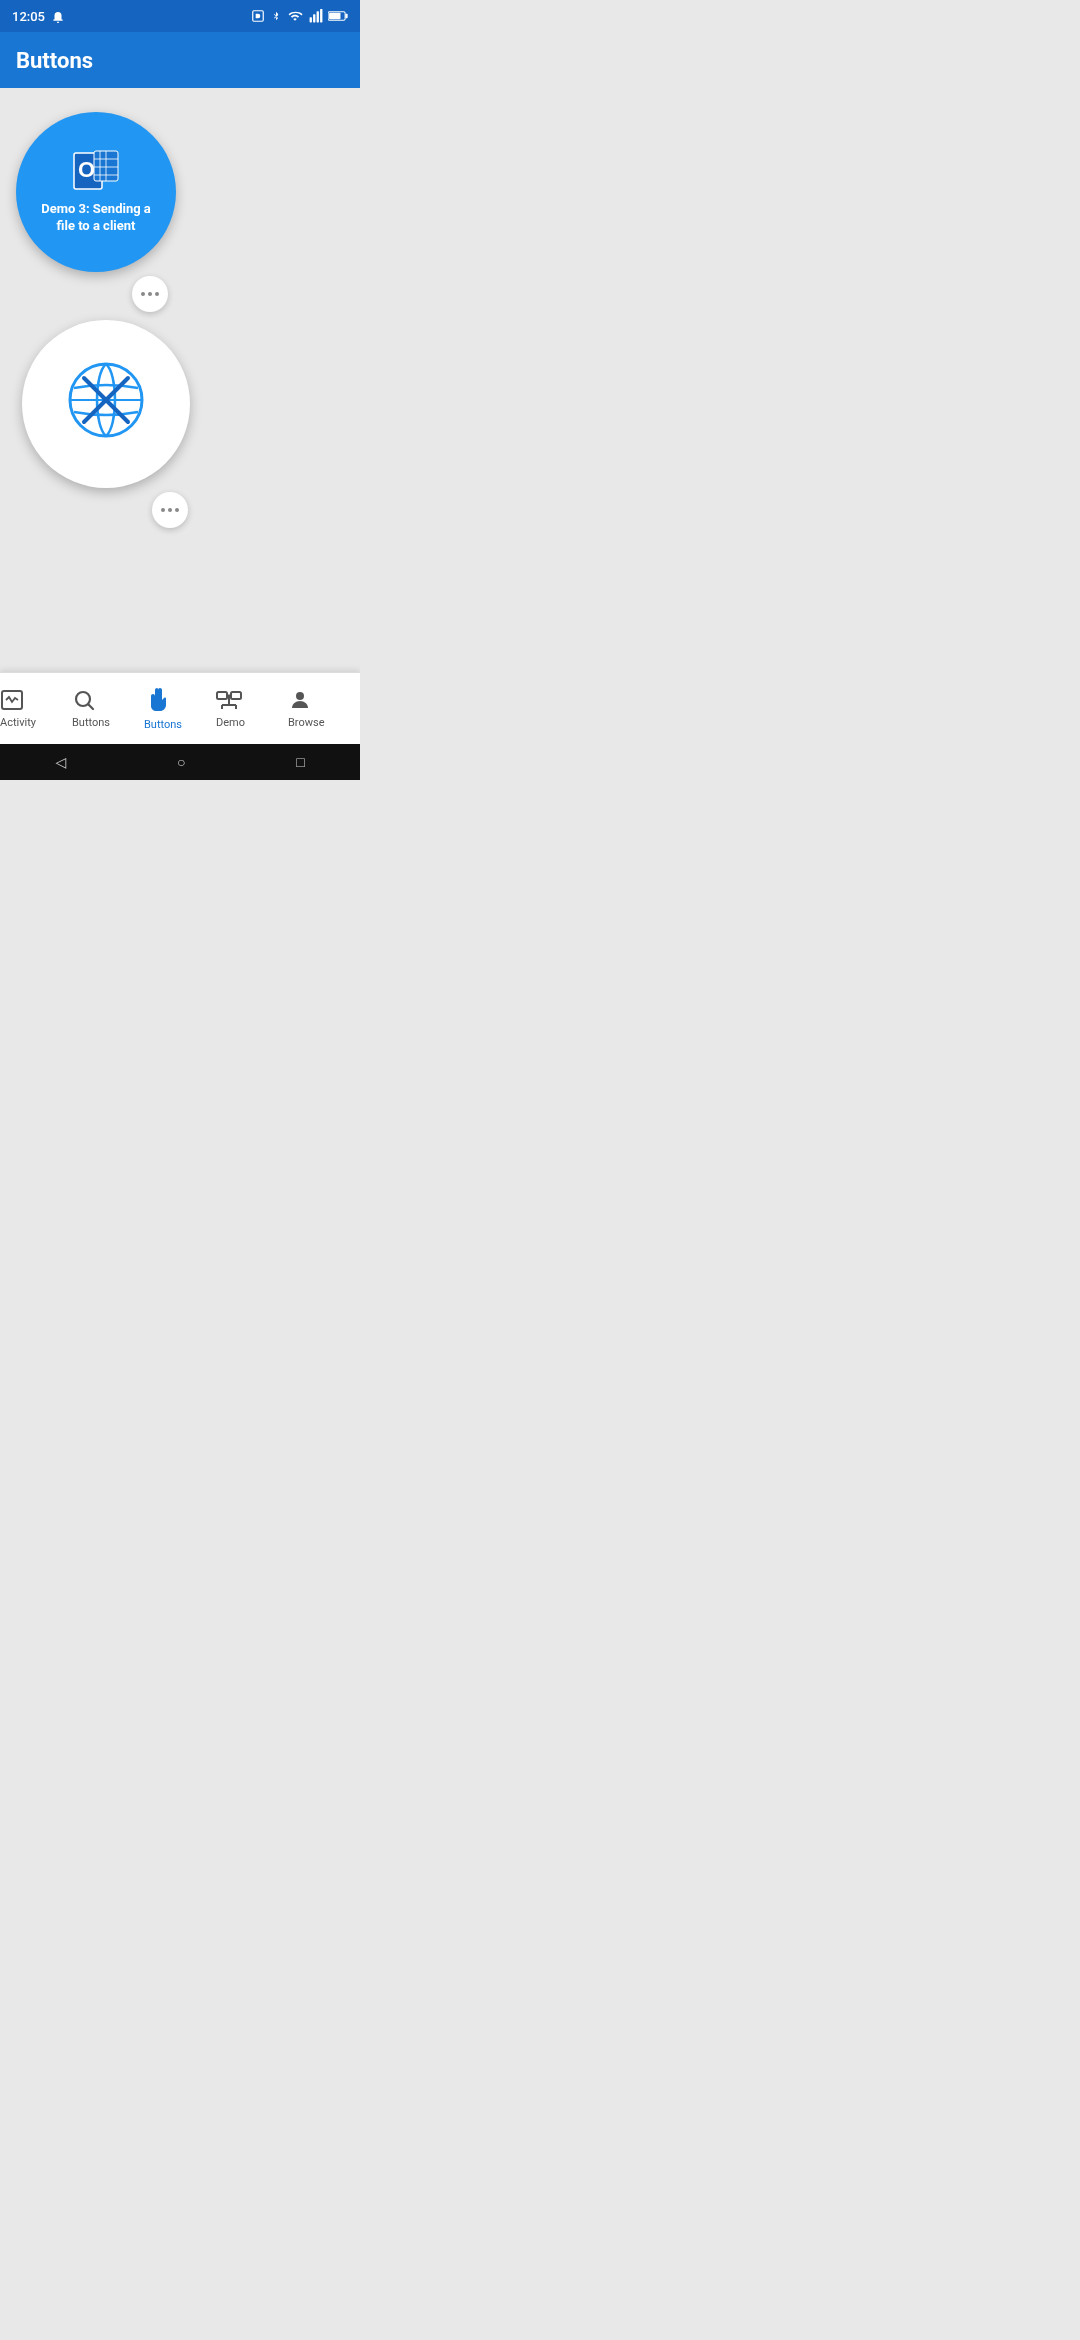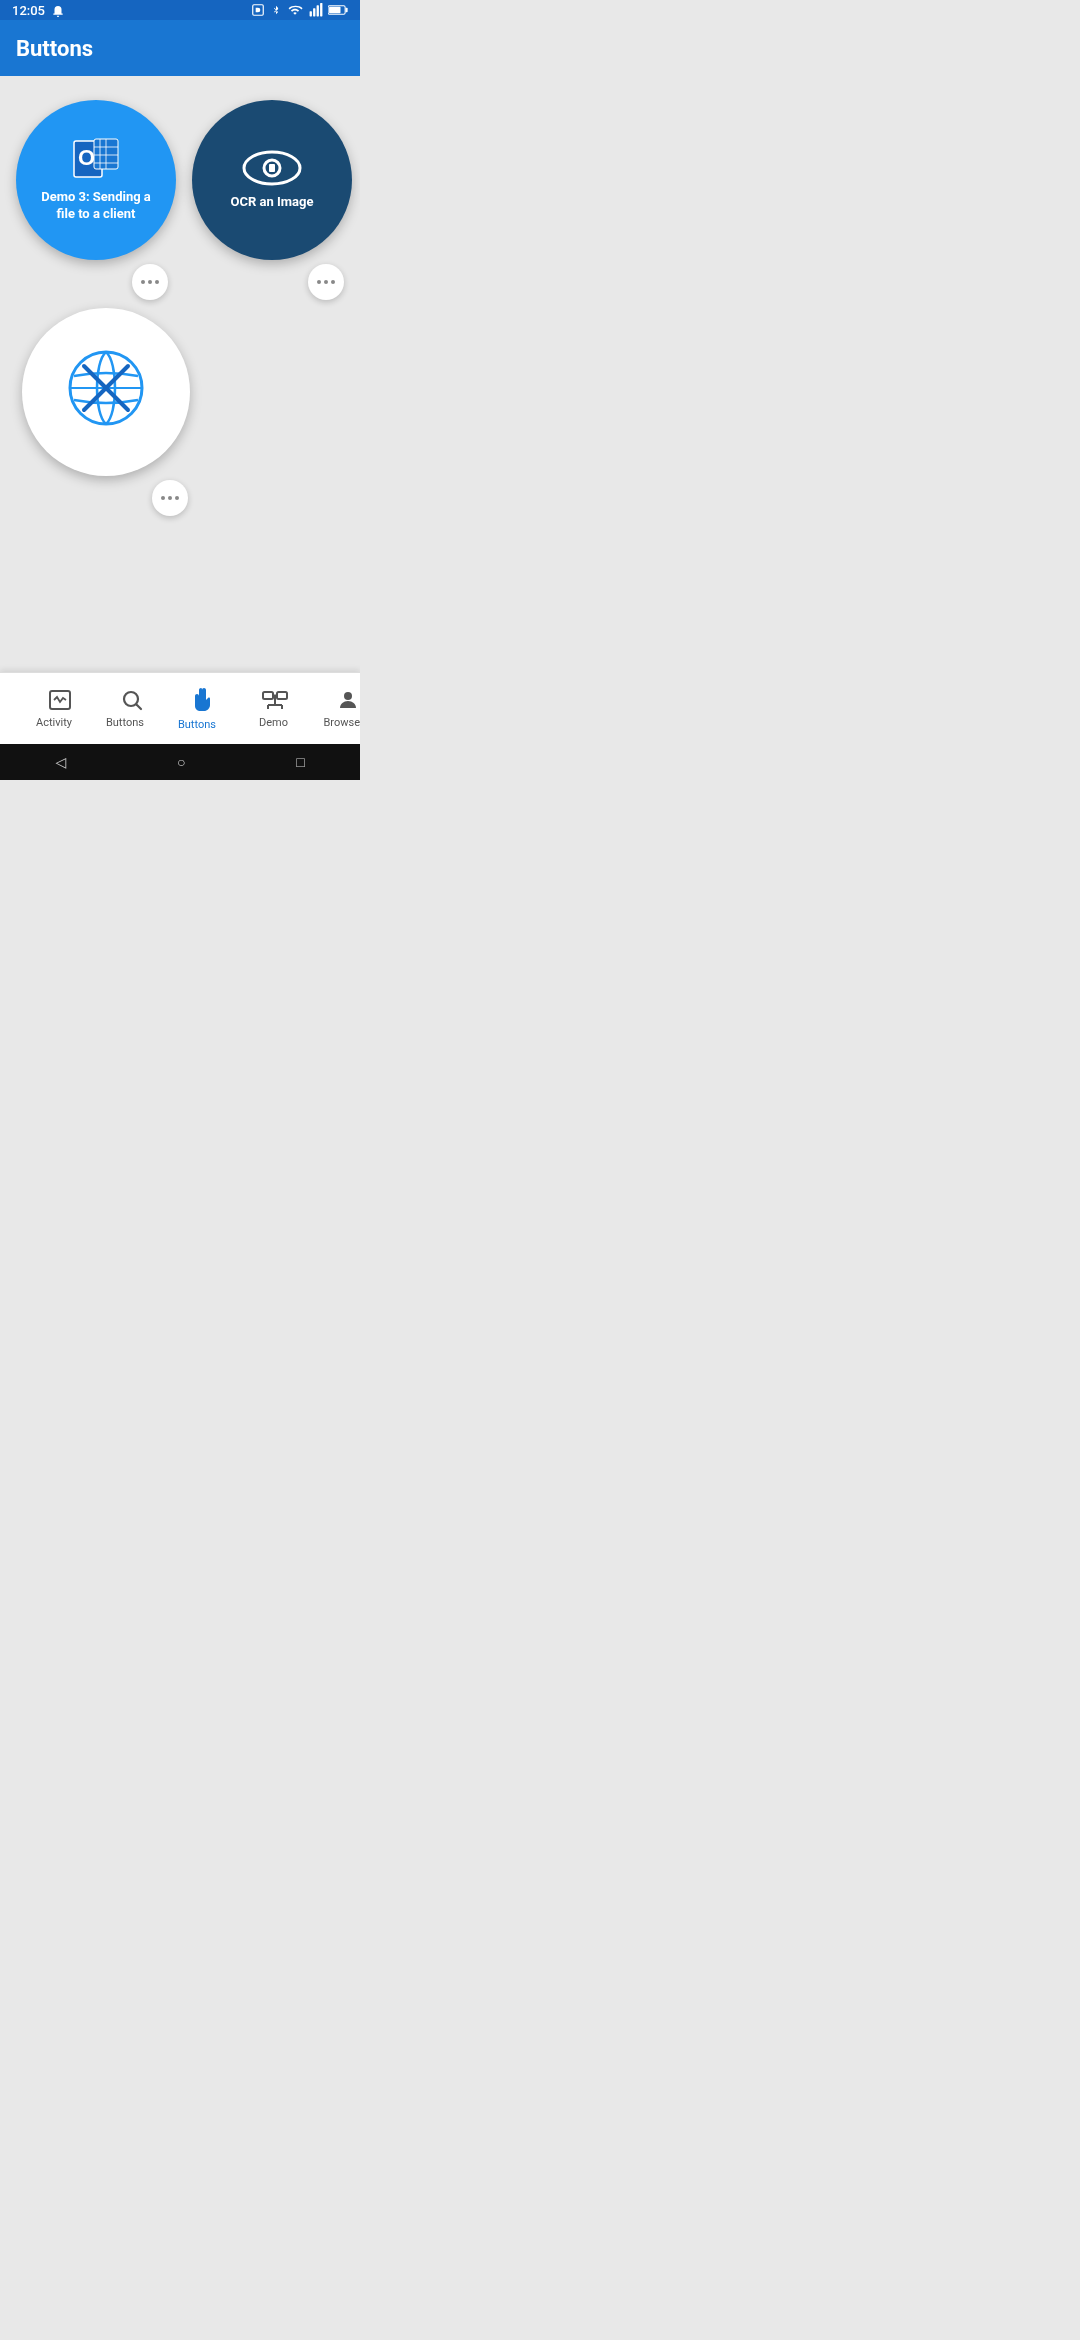--- a/index.html
+++ b/index.html
@@ -10,21 +10,21 @@
       height: 780px;
       font-family: 'Roboto', Arial, sans-serif;
       background: #e8e8e8;
       overflow: hidden;
       position: relative;
     }
 
     
     .status-bar {
       background: #1565C0;
-      height: 20px;
+      height: 32px;
       display: flex;
       align-items: center;
       justify-content: space-between;
       padding: 0 12px;
       color: white;
       font-size: 13px;
       font-weight: 500;
     }
     .status-left { display: flex; align-items: center; gap: 6px; }
     .status-right { display: flex; align-items: center; gap: 5px; }
@@ -155,21 +155,21 @@
       display: flex;
       align-items: center;
       justify-content: space-around;
       border-top: 1px solid #ddd;
       box-shadow: 0 -2px 6px rgba(0,0,0,0.1);
     }
 
     .nav-item {
       display: flex;
       flex-direction: column;
-      align-items: flex-end;
+      align-items: flex-start;
       gap: 4px;
       cursor: pointer;
       flex: 1;
       padding: 8px 0;
     }
 
     .nav-label {
       font-size: 11px;
       color: #555;
     }
@@ -271,40 +271,20 @@
       </div>
       <button class="more-button">
         <div class="more-dots">
           <span></span>
             <span></span>
             <span></span>
         </div>
       </button>
     </div>
 
-    <div class="button-cell">
-      <div class="circle-button dark-blue">
-
-        <div class="btn-icon-wrap">
-          <svg width="60" height="36" viewBox="0 0 60 36" fill="none">
-            <ellipse cx="30" cy="18" rx="28" ry="16" stroke="white" stroke-width="3" fill="none"></ellipse>
-            <circle cx="30" cy="18" r="8" stroke="white" stroke-width="3" fill="none"></circle>
-            <rect x="27" y="14" width="6" height="8" rx="1" fill="white"></rect>
-          </svg>
-        </div>
-        <span class="btn-label">OCR an Image</span>
-      </div>
-      <button class="more-button">
-        <div class="more-dots">
-          <span></span>
-            <span></span>
-            <span></span>
-        </div>
-      </button>
-    </div>
 
   </div>
 
   <div class="third-row">
     <div class="third-cell">
       <div class="circle-button white" style="width:168px;height:168px;">
 
         <div class="btn-icon-wrap">
           <svg width="80" height="80" viewBox="0 0 80 80" fill="none">
 

